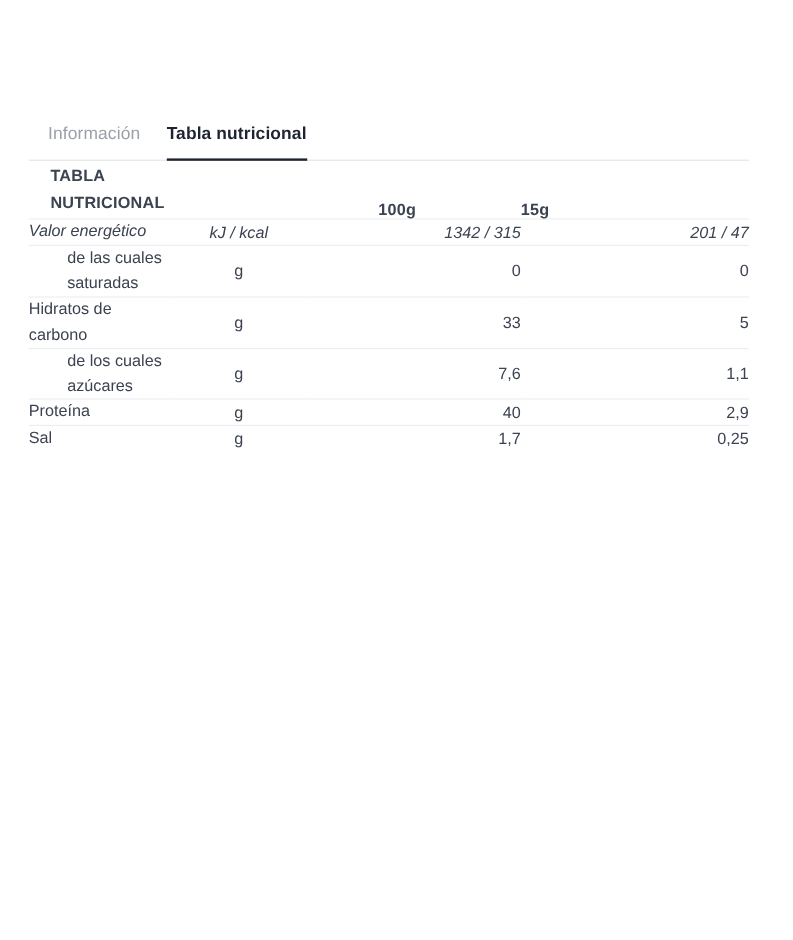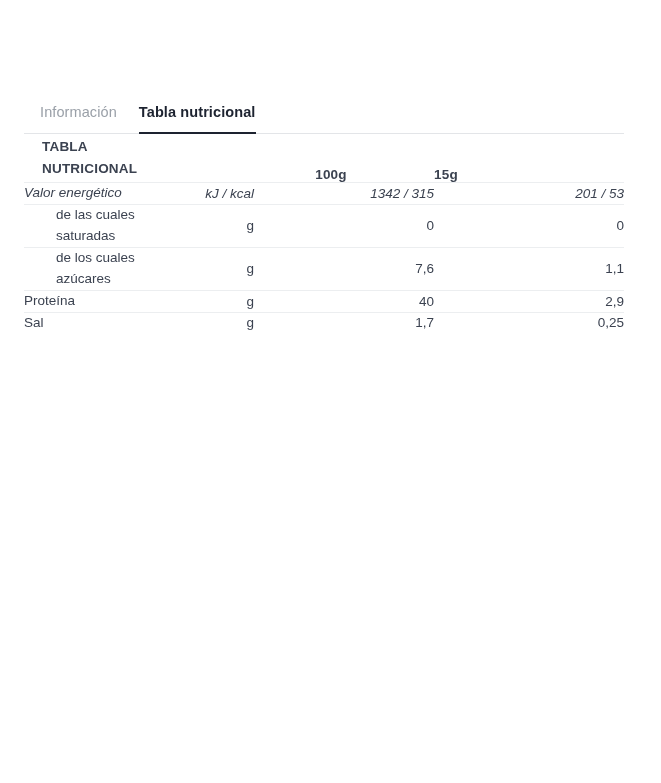--- a/index.html
+++ b/index.html
@@ -119,21 +119,21 @@
     text-align: left;
     padding-left: 18px;
     line-height: 1.55;
     color: #3b4250;
   }
   td.t-label.indent {
     padding-left: 32px;
     margin-top: 20px;
   }
   td.t-unit {
-    text-align: right;
+    text-align: center;
     color: #3b4250;
   }
   td.t-v1 {
     text-align: right;
     padding-right: 60px;
     color: #3b4250;
   }
   td.t-v2 {
     text-align: right;
     padding-right: 18px;
@@ -164,29 +164,35 @@
           <th class="h-unit"></th>
           <th class="h-v1">100g</th>
           <th class="h-v2">15g</th>
         </tr>
       </thead>
       <tbody>
         <tr>
           <td class="t-label">Valor energético</td>
           <td class="t-unit">kJ / kcal</td>
           <td class="t-v1">1342 / 315</td>
-          <td class="t-v2">201 / 53</td>
+          <td class="t-v2">201 / 47</td>
         </tr>
         <tr>
           <td class="t-label indent">de las cuales saturadas</td>
           <td class="t-unit">g</td>
           <td class="t-v1">0</td>
           <td class="t-v2">0</td>
         </tr>
         <tr>
+          <td class="t-label">Hidratos de carbono</td>
+          <td class="t-unit">g</td>
+          <td class="t-v1">33</td>
+          <td class="t-v2">5</td>
+        </tr>
+        <tr>
           <td class="t-label indent">de los cuales azúcares</td>
           <td class="t-unit">g</td>
           <td class="t-v1">7,6</td>
           <td class="t-v2">1,1</td>
         </tr>
         <tr>
           <td class="t-label">Proteína</td>
           <td class="t-unit">g</td>
           <td class="t-v1">40</td>
           <td class="t-v2">2,9</td>

